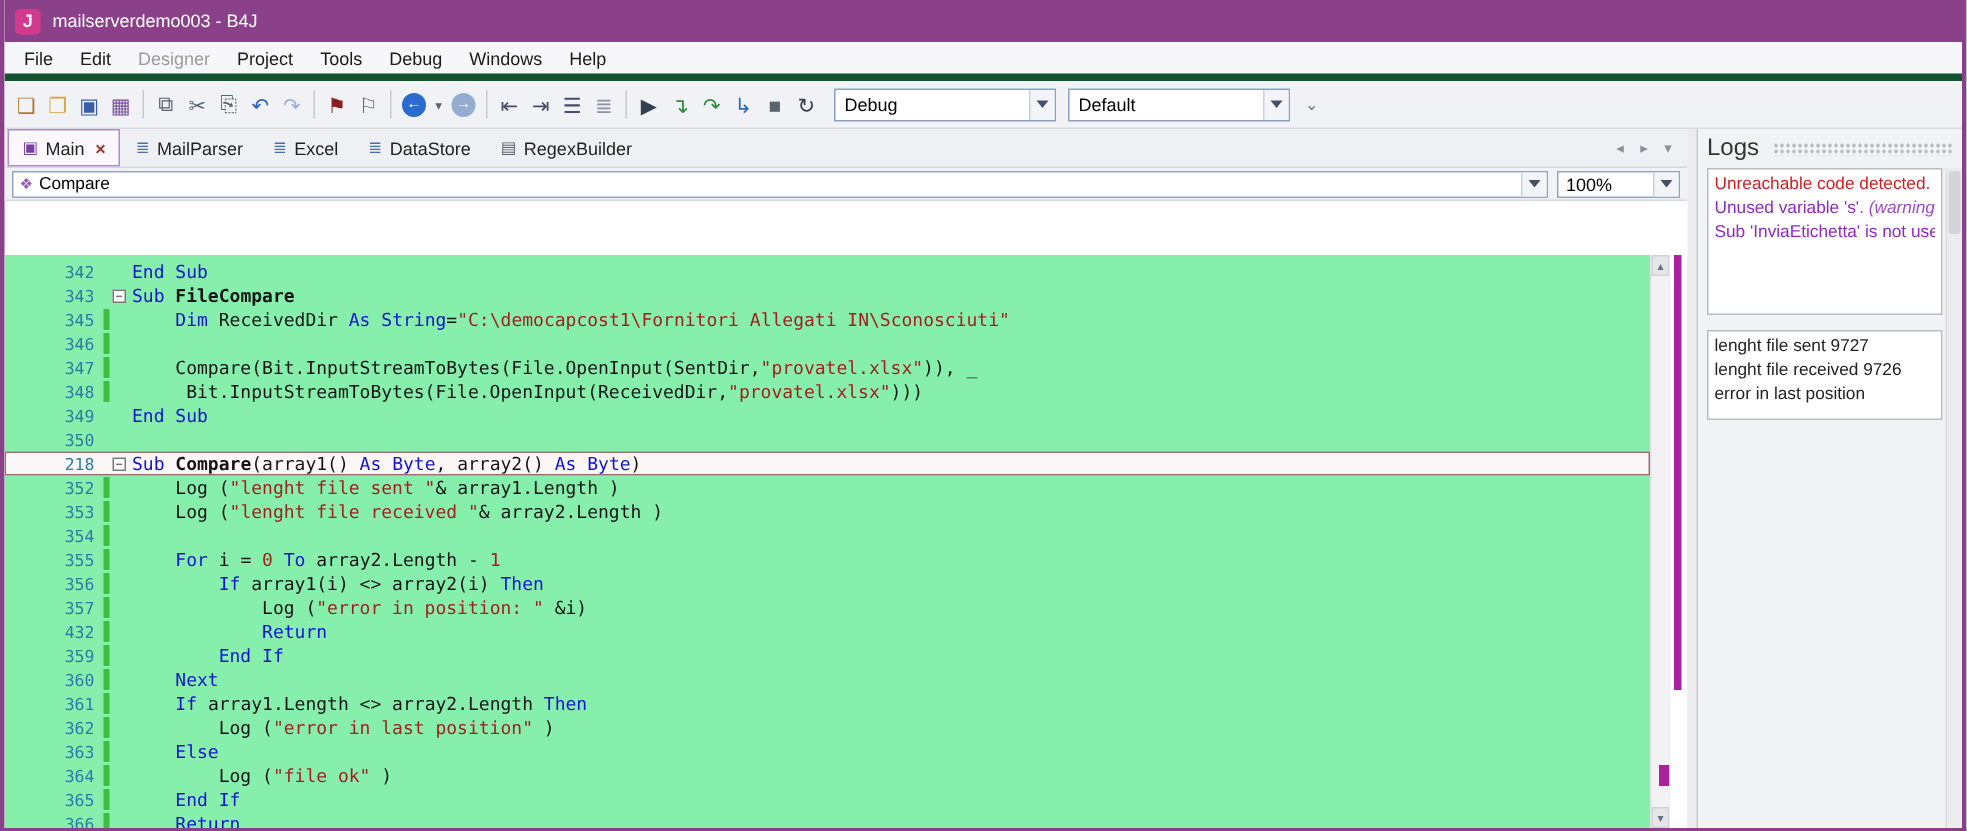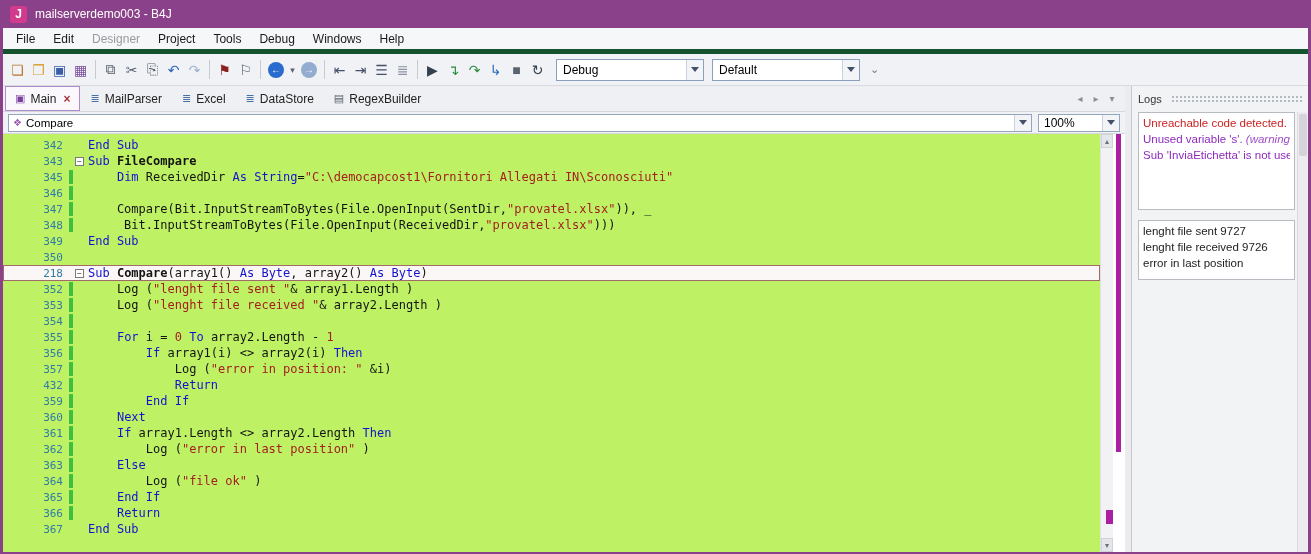--- a/index.html
+++ b/index.html
@@ -44,21 +44,21 @@
   .tab-controls span { width:14px; text-align:center; cursor:default; }
 
   
   .navbar { height:22px; background:#f1f2f5; display:flex; align-items:center; gap:6px; padding:0 5px; border-bottom:1px solid #d5d7da; flex:none; }
   .nav-combo { flex:1; height:18px; border:1px solid #93a6bd; background:#fff; display:flex; align-items:center; font-size:11.5px; }
   .nav-ic { font-size:10px; color:#9a5bb5; padding:0 4px; }
   .zoom-combo { width:82px; height:18px; border:1px solid #93a6bd; background:#fff; display:flex; align-items:center; font-size:12px; flex:none; }
   .zoom-combo .val { padding-left:5px; }
 
   
-  .editor { flex:1; display:flex; min-height:0; background:#bef264; position:relative; }
+  .editor { flex:1; display:flex; min-height:0; background:#86efac; position:relative;margin-top:36px; }
   .codewrap { flex:1; overflow:hidden; padding-top:3px; font-family:"DejaVu Sans Mono", monospace; font-size:12px; }
   .cl { display:flex; align-items:center; height:16px; white-space:nowrap; }
   .cl.cur { outline:1px solid #a06a6a; outline-offset:-1px; background:#fbf7f7; }
   .ln { width:66px; flex:none; text-align:right; padding-right:6px; color:#2f7ba6; font-size:11px; }
   .chg { width:4px; height:14px; flex:none; margin-right:2px; background:transparent; }
   .chg.on { background:#3fbf3f; }
   .foldcol { width:13px; flex:none; display:flex; align-items:center; justify-content:flex-start; }
   .foldbox { width:9px; height:9px; border:1px solid #7a7a7a; background:#fff; font-size:8px; line-height:7px; color:#444;
              display:flex; align-items:center; justify-content:center; }
   .codetext { white-space:pre; color:#141414; }
@@ -73,21 +73,21 @@
   .sc-arrow { height:14px; background:#e5e6ea; border:1px solid #d0d2d6; font-size:8px; color:#66707e; display:flex; align-items:center; justify-content:center; }
   .sc-mark { position:absolute; right:0; bottom:28px; width:7px; height:14px; background:#ab1fa2; }
   .overview { width:12px; flex:none; background:#fff; position:relative; }
   .overview .strip { position:absolute; left:3px; top:0; width:5px; height:76%; background:#ab1fa2; }
 
   
   .splitter { width:6px; background:#ececf0; flex:none; cursor:col-resize; }
 
   
   .logs { width:177px; flex:none; background:#f2f3f5; border-left:1px solid #c8c8cc; display:flex; flex-direction:column; position:relative; }
-  .logs-header { height:26px; display:flex; align-items:center; gap:9px; padding:0 6px; font-size:11px; color:#333; flex:none; }
+  .logs-header { height:26px; display:flex; align-items:center; gap:9px; padding:0 6px; font-size:16px; color:#333; flex:none; }
   .grip { flex:1; height:9px; background-image:radial-gradient(#b4b8c0 1px, transparent 1.2px); background-size:4px 4px; }
   .logs-body { flex:1; padding:0 13px 0 6px; overflow:hidden; }
   .logbox { background:#fff; border:1px solid #b8bcc2; padding:2px 4px; font-size:11.5px; line-height:16px; overflow:hidden; }
   .warnbox { height:98px; margin-bottom:10px; }
   .outbox { height:60px; }
   .logline { white-space:nowrap; overflow:hidden; }
   .logline em { font-style:italic; opacity:.85; }
   .logline.out { color:#222; }
   .logs-scroll { position:absolute; right:0; top:26px; bottom:0; width:11px; background:#ececef; border-left:1px solid #dcdce0; }
   .logs-thumb { position:absolute; top:2px; left:1px; right:1px; height:42px; background:#d4d4da; border-radius:2px; }

